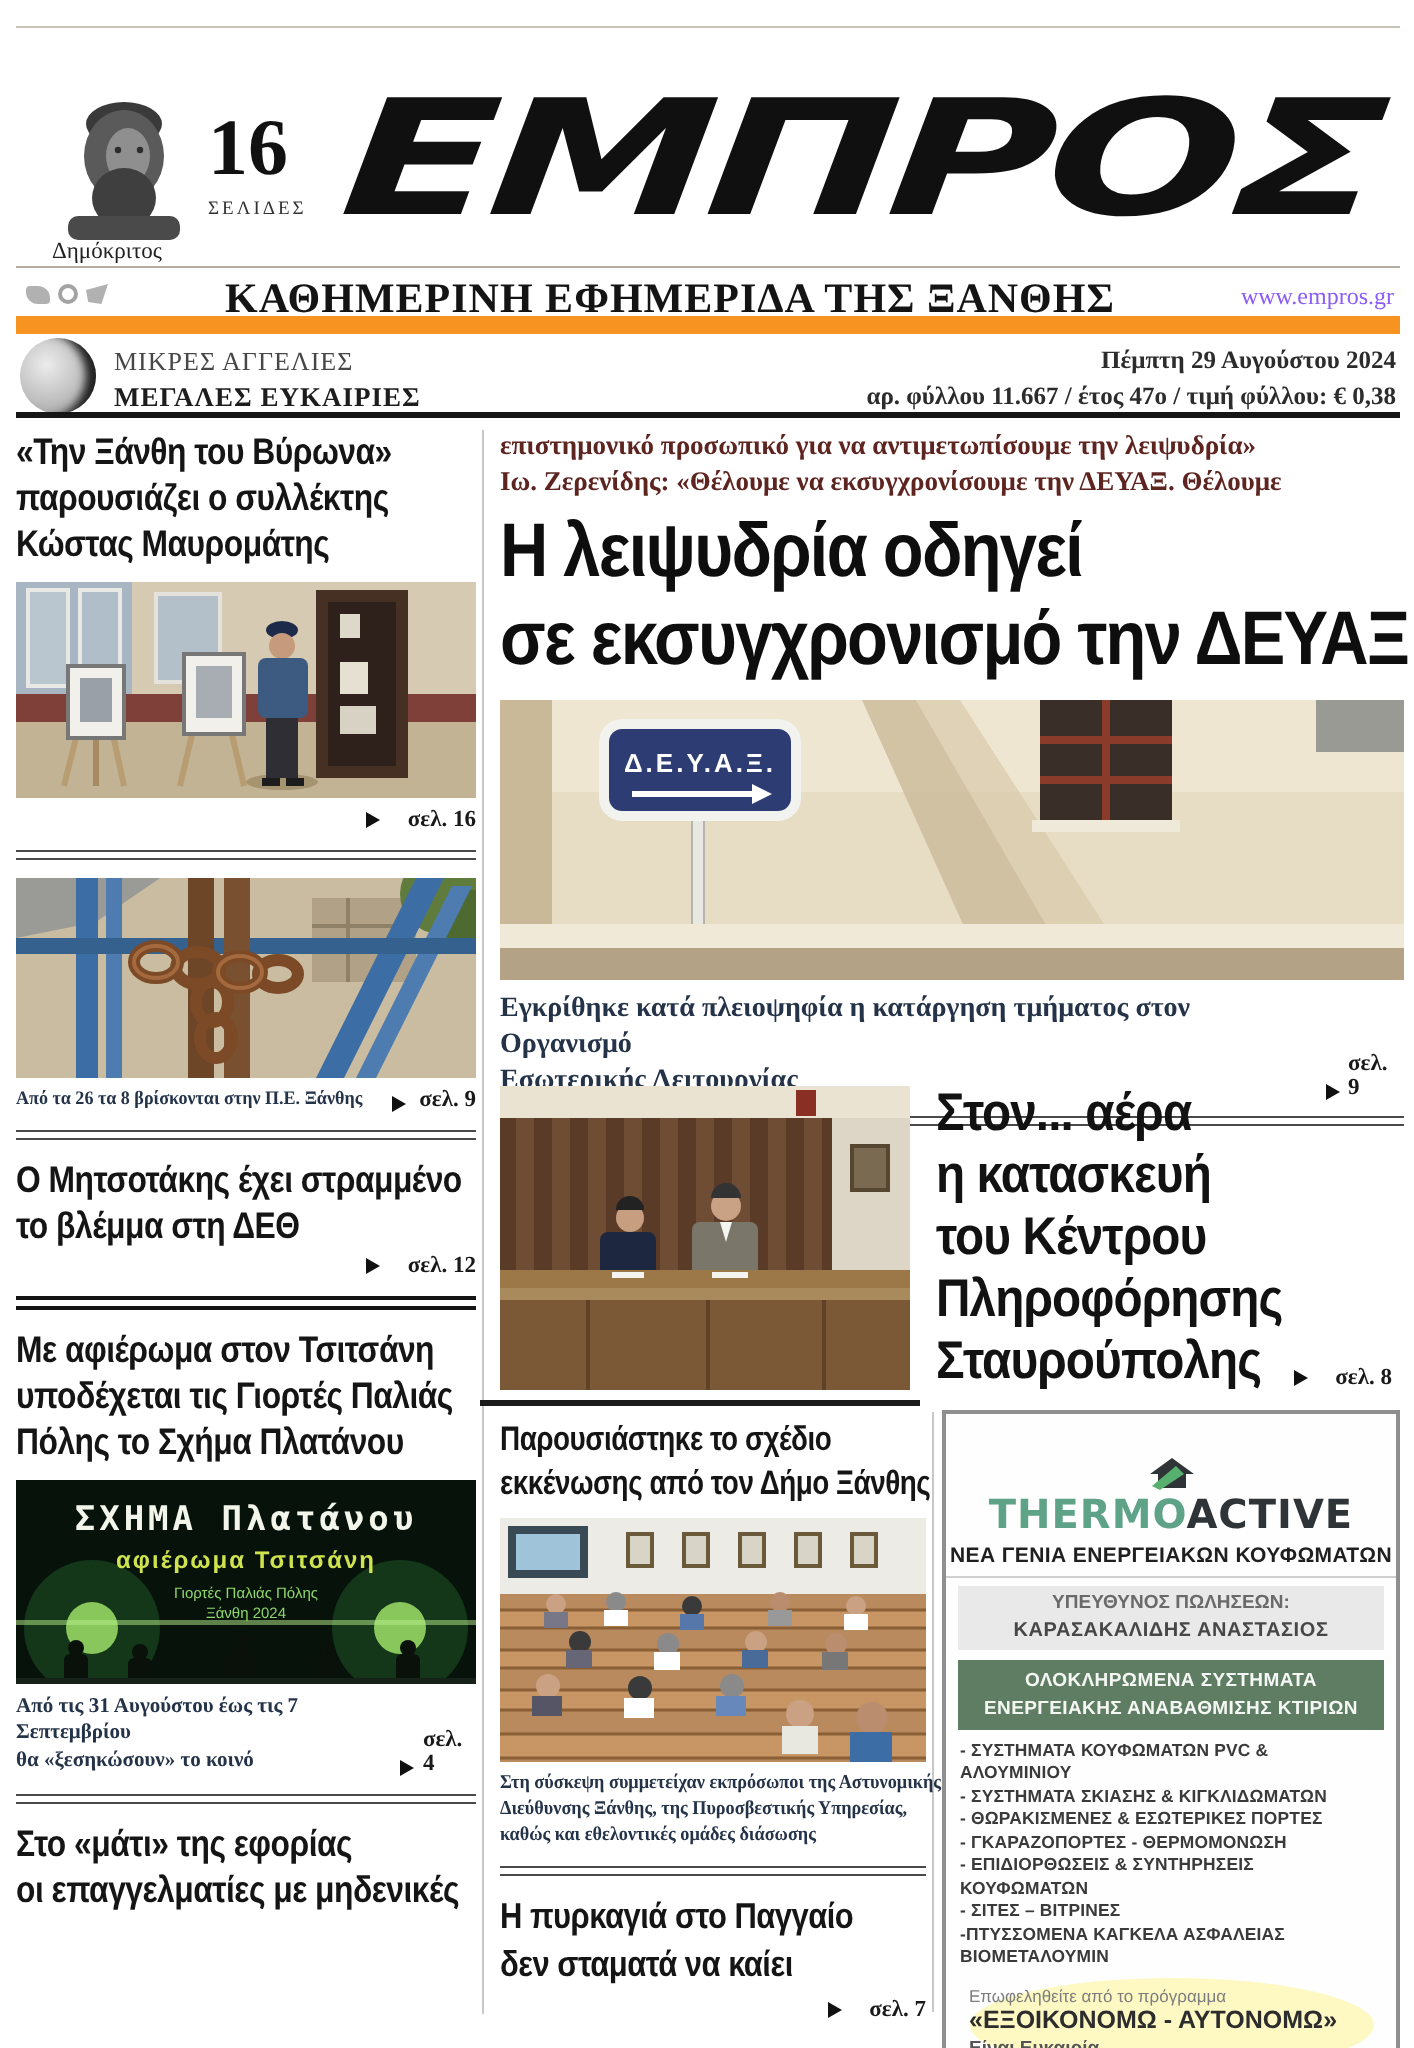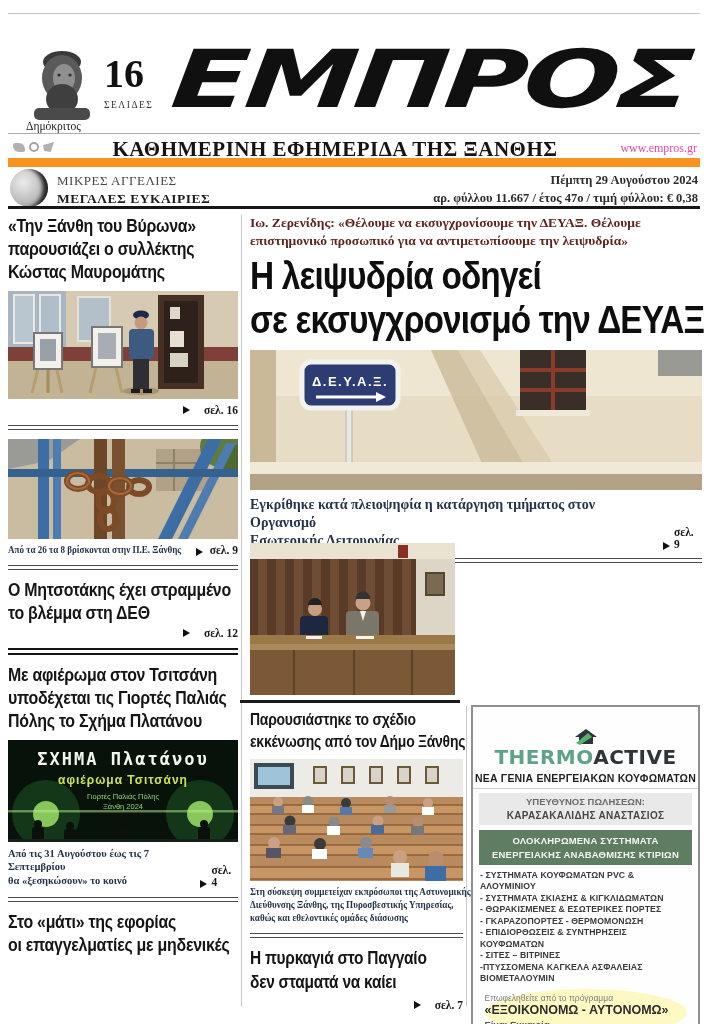--- a/index.html
+++ b/index.html
@@ -15,21 +15,21 @@
   .topline{position:absolute;left:8px;right:7px;top:13px;height:1px;background:#c9c4ba;}
   .midline{position:absolute;left:8px;right:7px;top:133px;height:1px;background:#b5afa3;}
   .logo{position:absolute;left:168px;top:40px;font-size:80px;line-height:1;font-weight:bold;font-style:italic;
         letter-spacing:-3px;color:#101010;transform:scaleX(1.42) skewX(-4deg);transform-origin:left bottom;
         font-family:"DejaVu Sans",sans-serif;}
   .pagesnum{position:absolute;left:104px;top:50px;font-size:40px;font-weight:bold;color:#111;}
   .pageslbl{position:absolute;left:104px;top:100px;font-size:9.5px;letter-spacing:1.5px;color:#333;}
   .mascotcap{position:absolute;left:26px;top:120px;font-size:11.5px;color:#222;}
   .subtitle{position:absolute;left:90px;top:137px;width:490px;text-align:center;font-size:21px;font-weight:bold;
             letter-spacing:.5px;color:#141414;}
-  .website{position:absolute;right:10px;top:141px;font-size:12px;color:#ec4899;}
+  .website{position:absolute;right:10px;top:141px;font-size:12px;color:#8b5cf6;}
   .socials{position:absolute;left:13px;top:142px;display:flex;gap:4px;align-items:center;}
   .ic{display:inline-block;background:#a3a3a3;opacity:.85;}
   .ic1{width:12px;height:9px;border-radius:2px 6px 2px 6px;}
   .ic2{width:10px;height:10px;border-radius:50%;border:2px solid #a3a3a3;background:#fff;box-sizing:border-box;}
   .ic3{width:11px;height:10px;clip-path:polygon(0 30%,100% 0,70% 100%,10% 90%);}
   .orangebar{position:absolute;left:8px;right:7px;top:158px;height:9px;background:#f79320;}
   .circimg{position:absolute;left:10px;top:169px;width:38px;height:38px;border-radius:50%;
            background:radial-gradient(circle at 35% 35%,#ececec,#bdbdbd 55%,#8f8f8f 90%);
            box-shadow:inset -8px 0 4px -3px #222;}
   .classif{position:absolute;left:57px;top:172px;line-height:1.35;}
@@ -279,22 +279,22 @@
         <div class="cx86">Στο «μάτι» της εφορίας</div>
         <div class="cx86">οι επαγγελματίες με μηδενικές</div>
 
       </div>
 
     </div>
   </div>
 
   <div class="lead">
     <div class="kick">
+      <div>επιστημονικό προσωπικό για να αντιμετωπίσουμε την λειψυδρία»</div>
       <div>Ιω. Ζερενίδης: «Θέλουμε να εκσυγχρονίσουμε την ΔΕΥΑΞ. Θέλουμε</div>
-      <div>επιστημονικό προσωπικό για να αντιμετωπίσουμε την λειψυδρία»</div>
     </div>
     <div class="mainhl">
       <div class="cx88">Η λειψυδρία οδηγεί</div>
       <div class="cx88">σε εκσυγχρονισμό την ΔΕΥΑΞ</div>
     </div>
     <div class="ph" style="height:140px;margin-top:8px;">
       <svg width="452" height="140" viewBox="0 0 452 140">
         <rect width="452" height="140" fill="#e7dcc4"></rect>
         <rect width="452" height="46" fill="#efe6d2"></rect>
         <rect x="0" y="0" width="26" height="140" fill="#c9b999"></rect>
@@ -355,20 +355,33 @@
         <polygon points="110,68 116,68 113,78" fill="#f4f4f0"></polygon>
         <rect x="0" y="92" width="205" height="9" fill="#9c7848"></rect>
         <rect x="56" y="93" width="16" height="3" fill="#f5f5f0"></rect>
         <rect x="106" y="93" width="18" height="3" fill="#f5f5f0"></rect>
         <rect x="0" y="101" width="205" height="51" fill="#7b5936"></rect>
         <rect x="0" y="101" width="205" height="6" fill="#a98a5c"></rect>
         <line x1="44" y1="107" x2="44" y2="152" stroke="#5f4226" stroke-width="2"></line>
         <line x1="104" y1="107" x2="104" y2="152" stroke="#5f4226" stroke-width="2"></line>
         <line x1="162" y1="107" x2="162" y2="152" stroke="#5f4226" stroke-width="2"></line>
       </svg>
+    </div>
+    <div class="abs" style="left:218px;top:0;width:234px;height:158px;">
+      <div class="sthl">
+        <div class="cx90">Στον... αέρα</div>
+        <div class="cx90">η κατασκευή</div>
+        <div class="cx90">του Κέντρου</div>
+        <div class="cx90">Πληροφόρησης</div>
+        <div class="cx90">Σταυρούπολης</div>
+      </div>
+      <div class="pref" style="position:absolute;right:6px;bottom:4px;">
+        <span class="tri"></span>
+        <span class="pnum">σελ. 8</span>
+      </div>
     </div>
   </div>
   <div class="midrule"></div>
 
   <div class="botmid">
     <div>
       <div class="hl2">
         <div class="cx82">Παρουσιάστηκε το σχέδιο</div>
         <div class="cx82">εκκένωσης από τον Δήμο Ξάνθης</div>
       </div>

